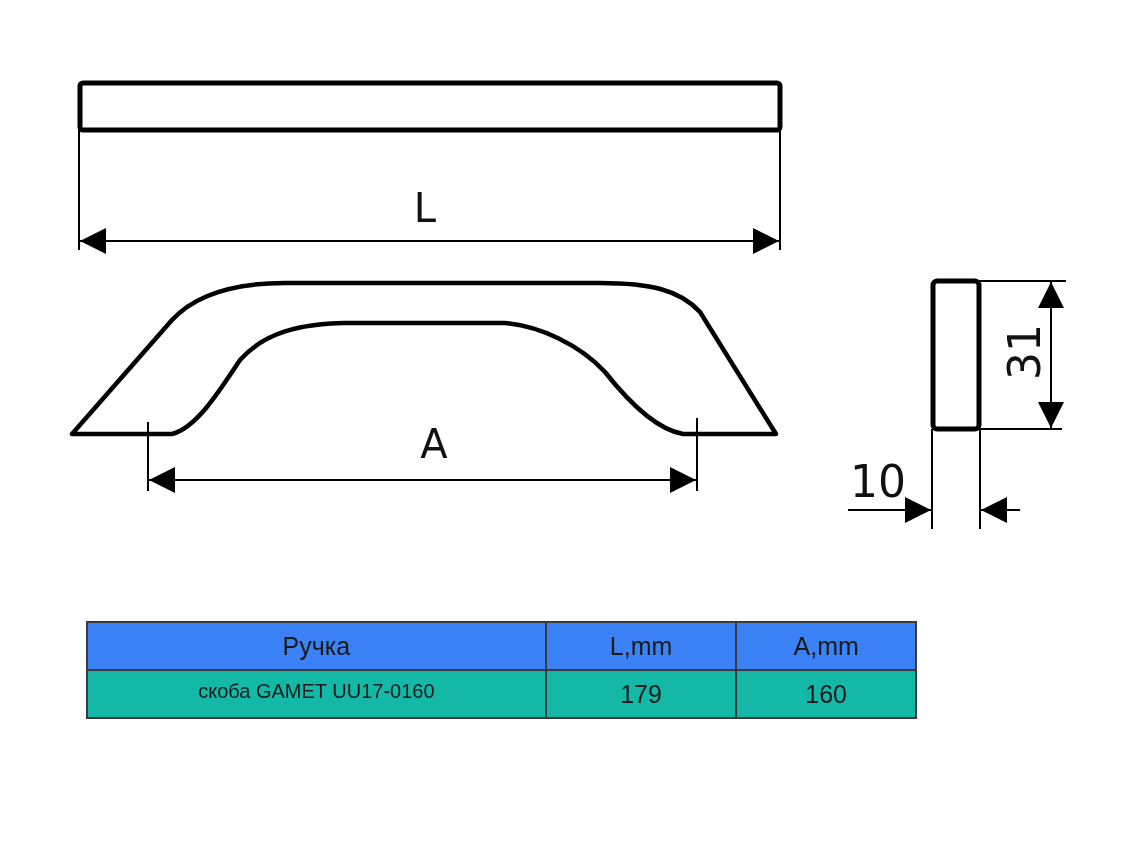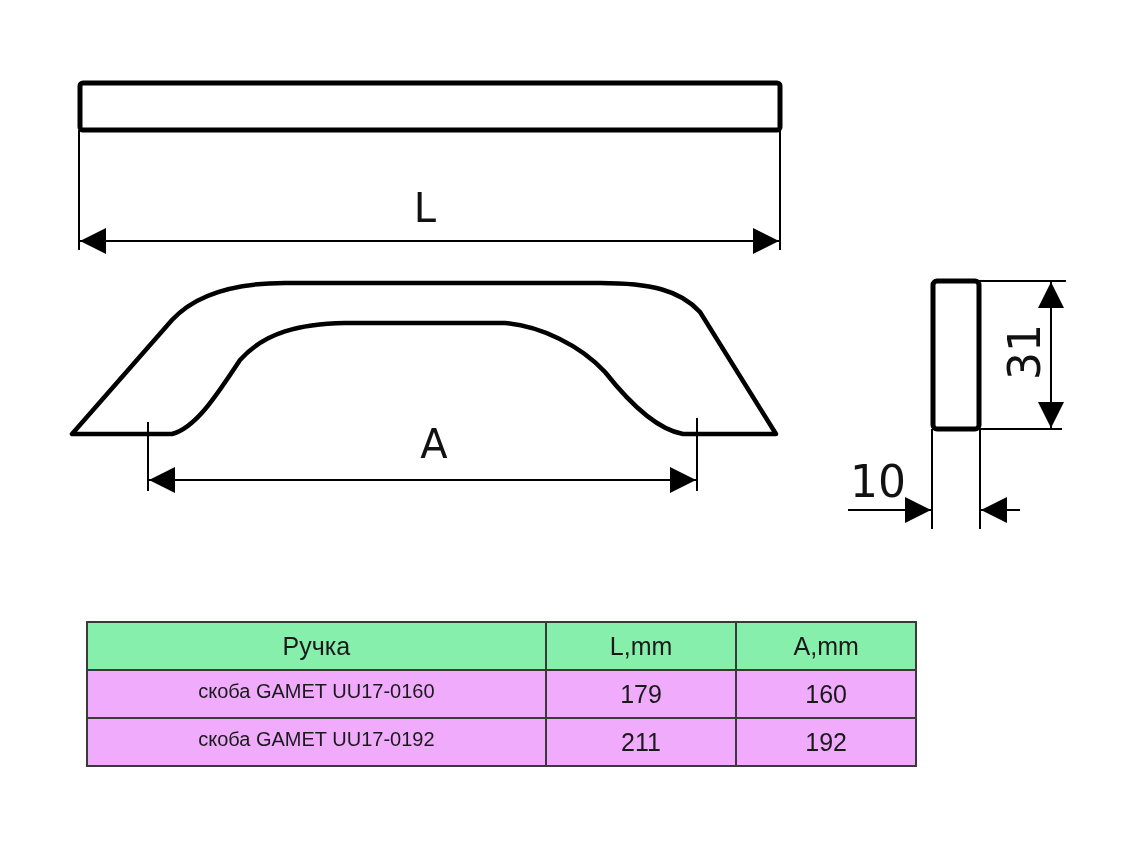--- a/index.html
+++ b/index.html
@@ -1,22 +1,22 @@
 <!DOCTYPE html>
 <html><head>
 <meta charset="utf-8">
 <style>
   html, body { margin:0; padding:0; background:#ffffff; }
   body { width:1136px; height:850px; position:relative; overflow:hidden; font-family:"Liberation Sans", sans-serif; }
   svg.drawing { position:absolute; left:0; top:0; }
   .dim-label { font-family:"DejaVu Sans", sans-serif; fill:#111; }
   table.spec { position:absolute; left:86px; top:621px; border-collapse:collapse; width:831px; }
   table.spec td, table.spec th { border:2px solid #3a3a3a; text-align:center; color:#1a1a1a; padding:0; }
-  table.spec th { background:#86efac; font-weight:normal; font-size:25px; height:46px; }
-  table.spec td { font-size:25px; height:46px; background:#f0abfc; }
+  table.spec th { background:#3b82f6; font-weight:normal; font-size:25px; height:46px; }
+  table.spec td { font-size:25px; height:46px; background:#14b8a6; }
   table.spec td.name { font-size:20px; vertical-align:top; padding-top:9px; height:37px; }
   table.spec td.num { vertical-align:middle;margin-top:16px; }
   col.c1 { width:460px; } col.c2 { width:191px; } col.c3 { width:180px; }
 </style>
 </head>
 <body>
 
 <svg class="drawing" width="1136" height="850" viewBox="0 0 1136 850" xmlns="http://www.w3.org/2000/svg">
   <defs>
     <marker id="arrow" viewBox="0 0 10 10" refX="10" refY="5" markerWidth="26" markerHeight="26" markerUnits="userSpaceOnUse" orient="auto-start-reverse">
@@ -66,19 +66,14 @@
       <th>L,mm</th>
       <th>A,mm</th>
     </tr>
   </thead>
   <tbody>
     <tr>
       <td class="name">скоба GAMET UU17-0160</td>
       <td class="num">179</td>
       <td class="num">160</td>
     </tr>
-    <tr>
-      <td class="name">скоба GAMET UU17-0192</td>
-      <td class="num">211</td>
-      <td class="num">192</td>
-    </tr>
   </tbody>
 </table>
 
 </body></html>

